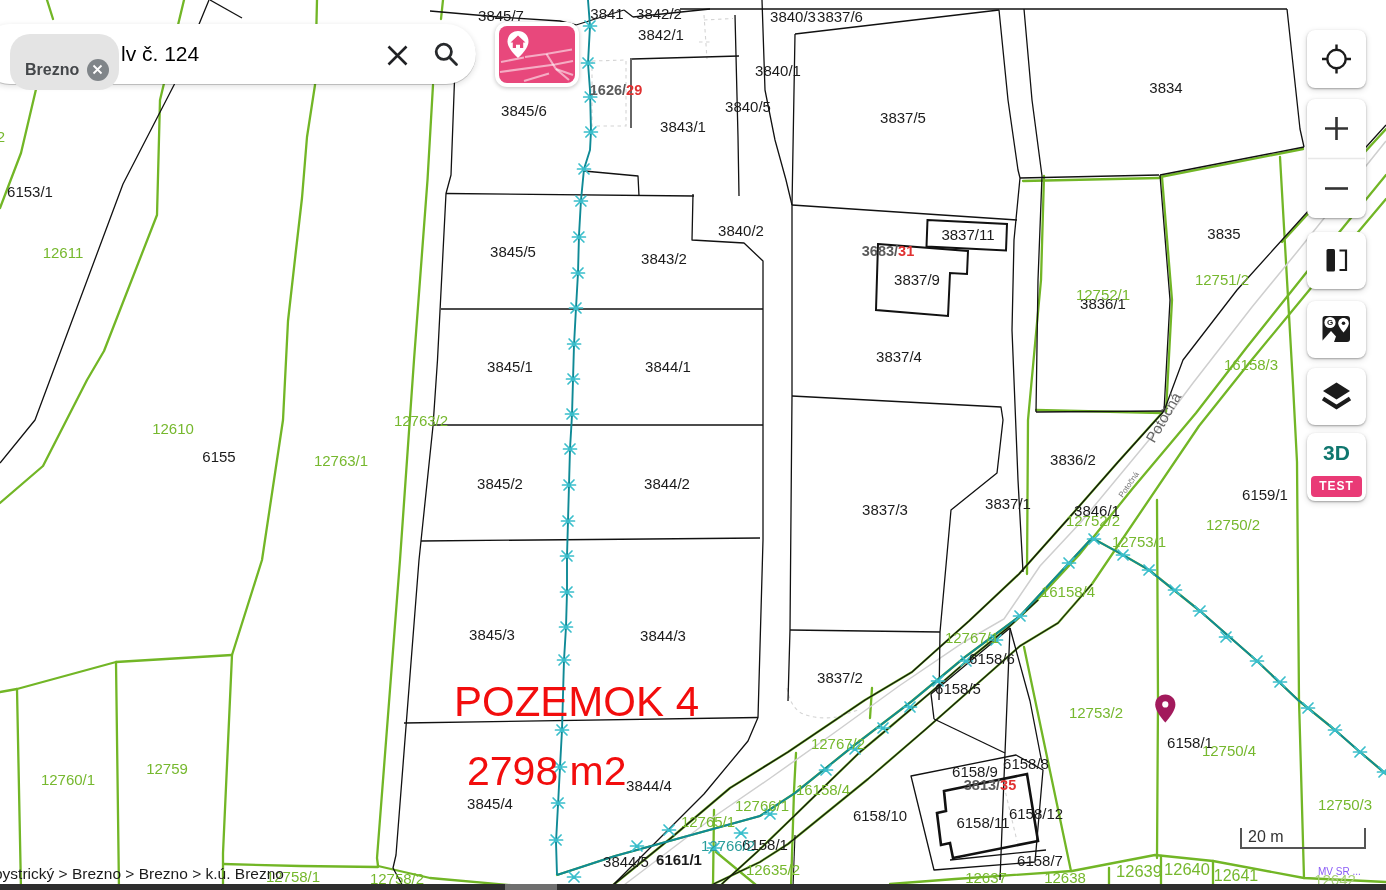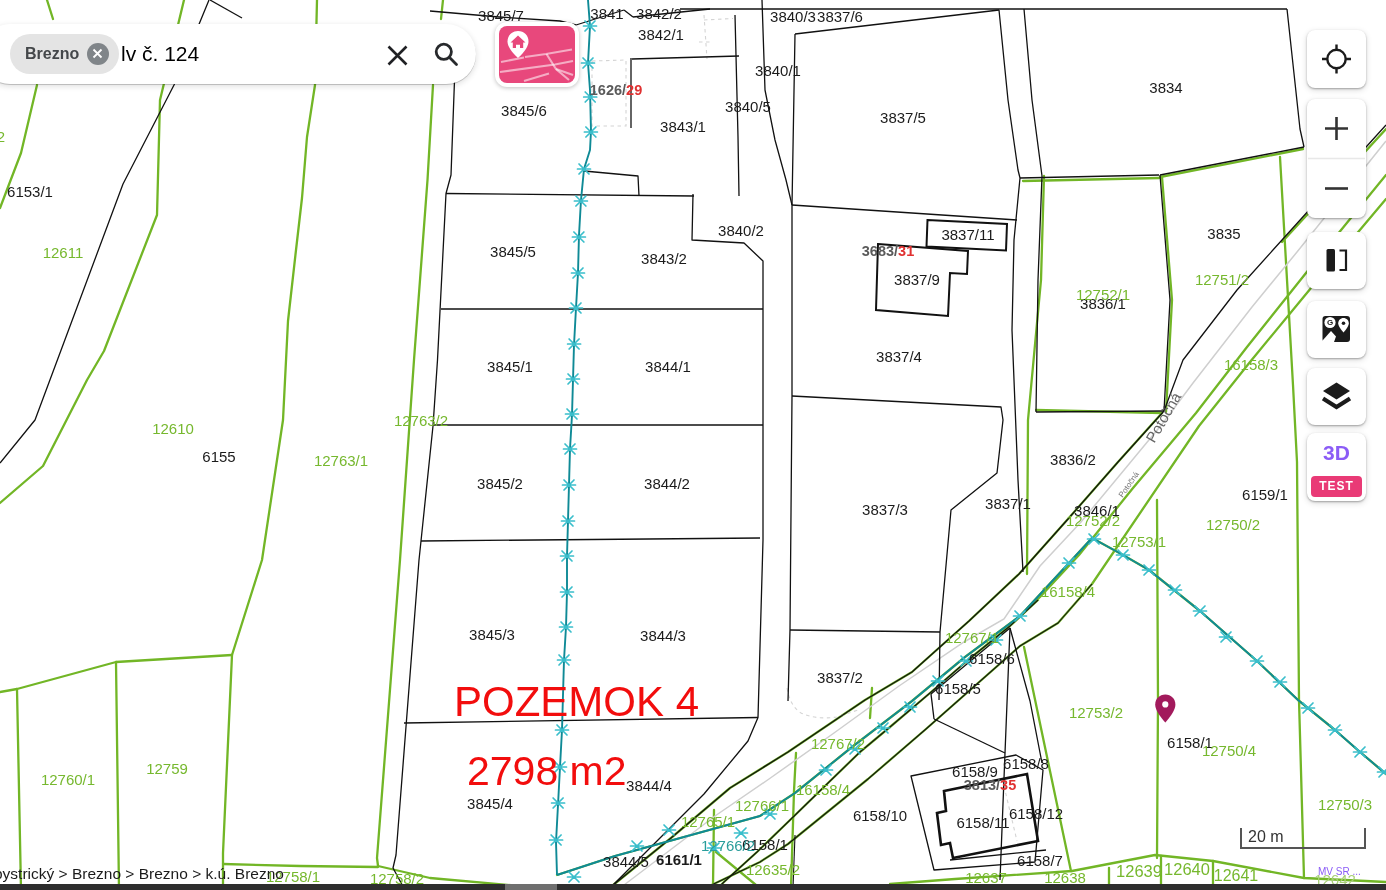--- a/index.html
+++ b/index.html
@@ -3,21 +3,21 @@
 <meta charset="utf-8">
 <style>
   html,body{margin:0;padding:0;}
   body{width:1386px;height:890px;overflow:hidden;background:#fff;
        font-family:"Liberation Sans", sans-serif;position:relative;}
   #map{position:absolute;left:0;top:0;}
   #searchbar{position:absolute;left:-20px;top:24px;width:496px;height:60px;
      background:#fff;border-radius:30px;
      box-shadow:0 1px 0 rgba(0,0,0,.18), 0 2px 6px rgba(0,0,0,.14);}
   #chip{position:absolute;left:30px;top:10px;height:40px;background:#e4e4e4;
-     border-radius:20px;display:flex;align-items:center;padding:0 10px 0 15px;}
+     border-radius:20px;display:flex;align-items:center;padding:16px 10px 0 15px;}
   #chip span{font-size:16px;font-weight:600;color:#44474a;}
   #chipx{width:22px;height:22px;border-radius:50%;background:#808589;margin-left:8px;
      position:relative;}
   #query{position:absolute;left:141px;top:0;height:60px;display:flex;align-items:center;
      font-size:21px;color:#000000;}
   #botbar{position:absolute;left:0;top:884px;width:1386px;height:6px;background:#2e2e2e;}
   #crumb{position:absolute;left:-6px;top:865px;font-size:15.5px;color:#1b1b1b;}
   #mvsr{position:absolute;left:1318px;top:866px;font-size:10px;color:#8b5cf6;}
   .btn{position:absolute;left:1306.5px;width:59.5px;background:#fff;border-radius:8px;
        box-shadow:0 1px 2px rgba(0,0,0,.3), 0 2px 6px rgba(0,0,0,.15);}
@@ -380,14 +380,14 @@
   <path d="M15,39 L23,30 L28,35.5 L26,41 L15,41 Z" fill="#fff"></path>
 </svg>
 
 <div class="btn" style="top:368px;height:57px;"></div>
 <svg style="position:absolute;left:1308px;top:368px" width="57" height="57" viewBox="0 0 57 57">
   <path d="M28.5,14.5 L42,23 L28.5,31.5 L15,23 Z" fill="#1b1b1b"></path>
   <path d="M15,30.5 L28.5,39 L42,30.5" fill="none" stroke="#1b1b1b" stroke-width="4.2"></path>
 </svg>
 
 <div class="btn" style="top:433px;height:68px;"></div>
-<div style="position:absolute;left:1308px;top:441px;width:57px;text-align:center;font-size:21px;font-weight:bold;color:#8b5cf6;">3D</div>
+<div style="position:absolute;left:1308px;top:441px;width:57px;text-align:center;font-size:21px;font-weight:bold;color:#0f766e;">3D</div>
 <div style="position:absolute;left:1311px;top:476px;width:51px;height:21px;background:#e93a76;border-radius:4px;color:#fff;font-size:12px;font-weight:bold;letter-spacing:1px;text-align:center;line-height:21px;">TEST</div>
 
 </body></html>

